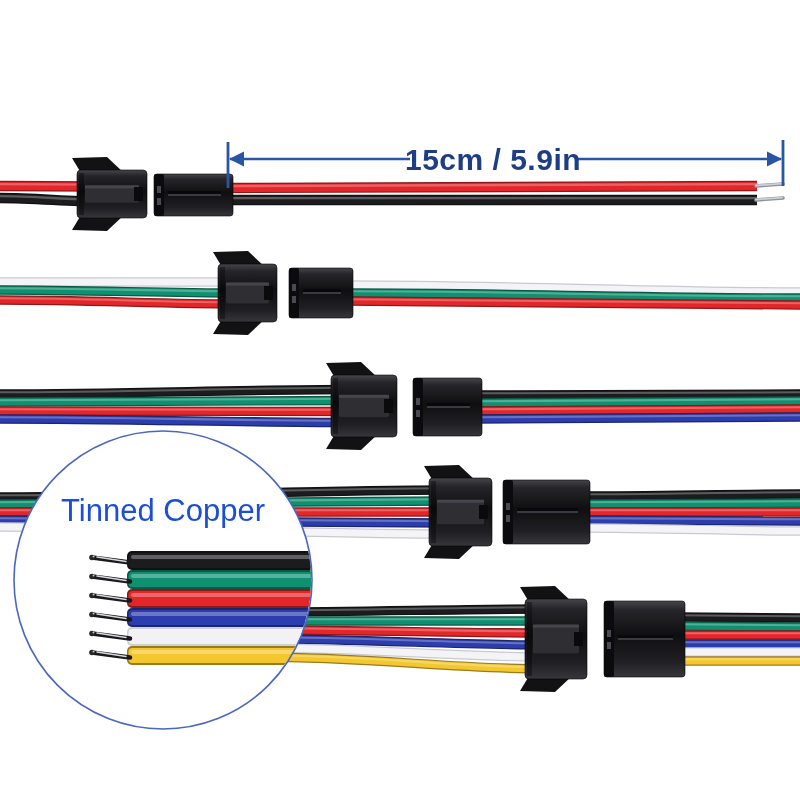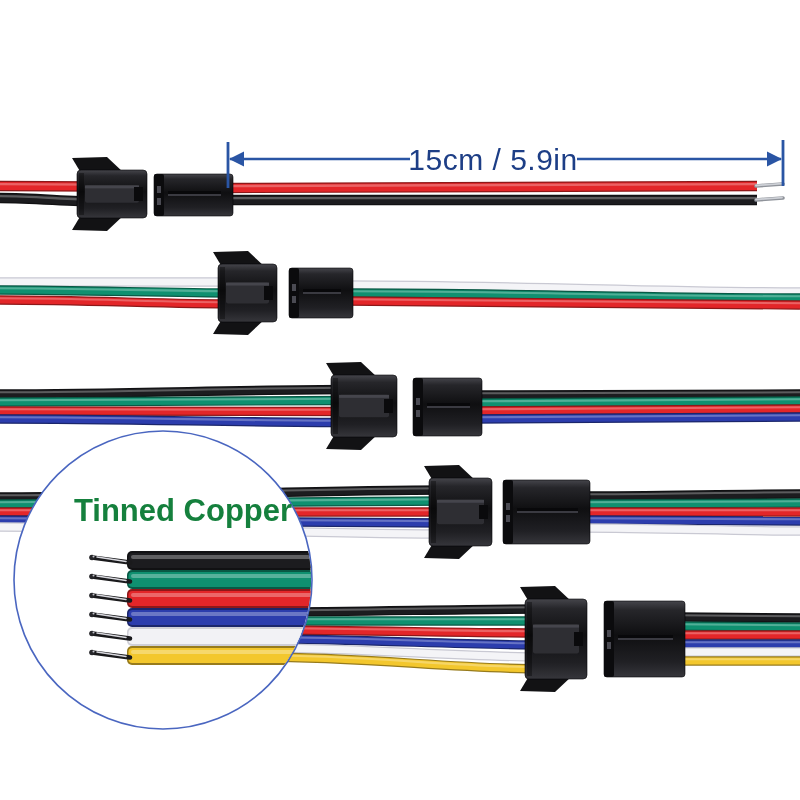--- a/index.html
+++ b/index.html
@@ -1,22 +1,22 @@
 <!DOCTYPE html>
 <html><head>
 <meta charset="utf-8">
 <style>
   html,body{margin:0;padding:0;background:#fff;}
   .stage{position:relative;width:800px;height:800px;background:#ffffff;overflow:hidden;
          font-family:"Liberation Sans",sans-serif;}
   svg{position:absolute;left:0;top:0;}
   .measure-label{position:absolute;left:493px;top:160px;transform:translate(-50%,-50%);
-    font-weight:400;font-size:30px;color:#1d3e86;letter-spacing:.5px;white-space:nowrap;}
+    font-weight:700;font-size:30px;color:#1d3e86;letter-spacing:.5px;white-space:nowrap;}
   .inset-label{position:absolute;left:163px;top:511px;transform:translate(-50%,-50%);
-    font-weight:700;font-size:31px;color:#15803d;white-space:nowrap;margin-left:20px;}
+    font-weight:400;font-size:31px;color:#1d4ed8;white-space:nowrap;}
 </style>
 </head>
 <body>
 
 <div class="stage">
   <svg id="scene" width="800" height="800" viewBox="0 0 800 800">
       <defs>
         <linearGradient id="connGrad" x1="0" y1="0" x2="0" y2="1">
           <stop offset="0" stop-color="#45454b"></stop>
           <stop offset="0.12" stop-color="#26262a"></stop>

